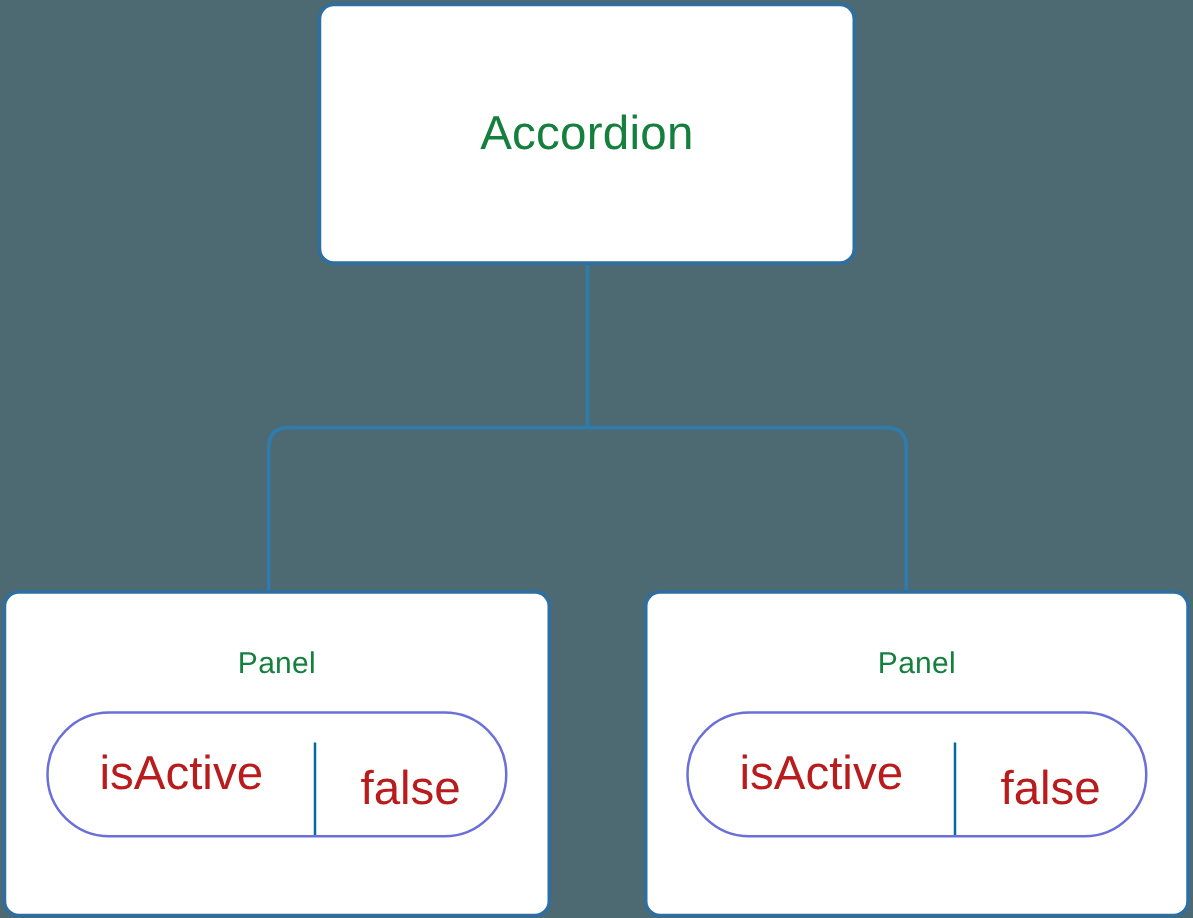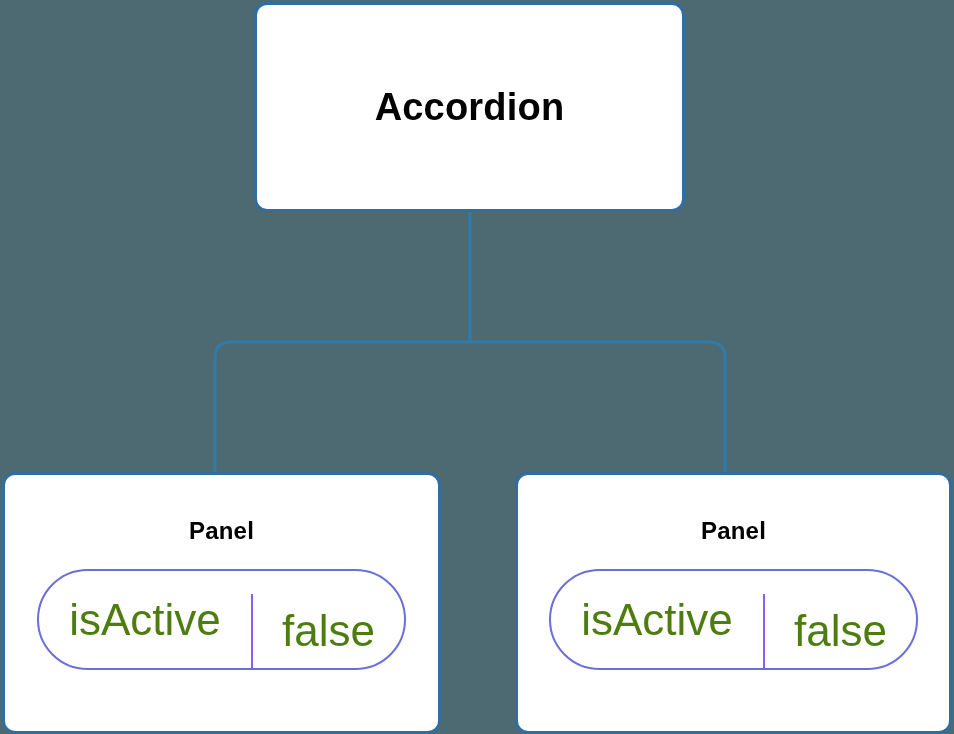--- a/index.html
+++ b/index.html
@@ -56,23 +56,23 @@
   }
 
   #node-panel-right {
     left: 515px;
     top: 472px;
     width: 437px;
     height: 262px;
   }
 
   .node-title {
-    color: #000000;
+    color: #15803d;
     font-size: 38px;
-    font-weight: 700;
+    font-weight: 400;
     letter-spacing: 0.2px;
     white-space: nowrap;
   }
 
   .panel-inner {
     position: absolute;
     left: 0;
     right: 0;
     top: 44px;
     display: flex;
@@ -96,35 +96,35 @@
     box-sizing: border-box;
     background: #ffffff;
     overflow: hidden;
   }
 
   .prop-key,
   .prop-val {
     display: flex;
     align-items: center;
     justify-content: center;
-    color: #4d7c0f;
-    font-size: 44px;
+    color: #b91c1c;
+    font-size: 38px;
     white-space: nowrap;
     box-sizing: border-box;
   }
 
   .prop-key {
     width: 212px;
     padding: 0 6px;
   }
 
   .prop-val {
     width: 153px;
     padding: 0 21px;
-    border-left: 2px solid #8b5cf6;
+    border-left: 2px solid #0369a1;
     margin-top: 23px;
   }
 </style>
 </head>
 <body>
 
 <div id="stage">
 
   <svg id="connectors" viewBox="0 0 954 734" width="954" height="734">
 

